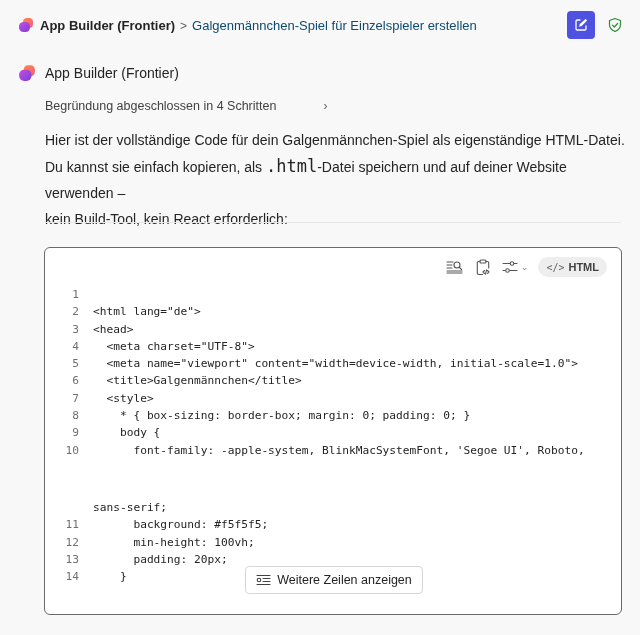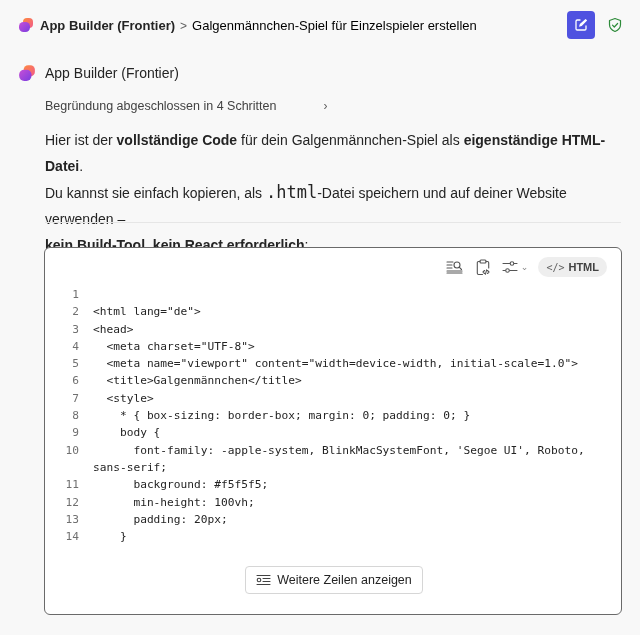--- a/index.html
+++ b/index.html
@@ -19,21 +19,21 @@
       display: flex; align-items: center;
     }
     .header .logo { position: absolute; left: 18px; top: 17px; width: 16px; height: 16px; }
     .breadcrumb {
       position: absolute; left: 40px; top: 17px;
       display: flex; align-items: center; font-size: 13px; line-height: 18px;
       white-space: nowrap;
     }
     .breadcrumb .crumb-app { font-weight: bold; color: #242424; }
     .breadcrumb .crumb-sep { margin: 0 5px; color: #616161; font-size: 12px; }
-    .breadcrumb .crumb-title { color: #000000; }
+    .breadcrumb .crumb-title { color: #0c4a6e; }
     .edit-btn {
       position: absolute; left: 567px; top: 11px; width: 28px; height: 28px;
       background: #4f52e0; border-radius: 4px;
       display: flex; align-items: center; justify-content: center; cursor: pointer;
     }
     .shield {
       position: absolute; left: 607px; top: 17px; width: 16px; height: 16px;
       cursor: pointer;
     }
 
@@ -45,21 +45,21 @@
     .reasoning {
       position: absolute; left: 45px; top: 99px; font-size: 12.5px; color: #424242;
       display: flex; align-items: center; cursor: pointer; font-weight: 500; gap: 40px;
     }
     .reasoning .chev { margin-left: 7px; font-size: 12px; color: #616161; }
 
     .message {
       position: absolute; left: 45px; top: 127px; width: 580px;
       font-size: 14px; line-height: 26px; color: #242424;
     }
-    .message b { font-weight: bold; }
+    .message b { font-weight: normal; }
     .message code {
       font-family: "DejaVu Sans Mono", "Liberation Mono", monospace;
       font-size: 17px; color: #242424;
     }
 
     .divider {
       position: absolute; left: 45px; top: 222px; width: 576px; height: 1px; background: #e6e6e6;
     }
 
     
@@ -82,21 +82,21 @@
     .lang-chip .code-glyph { font-family: "DejaVu Sans Mono", monospace; font-weight: normal; font-size: 10px; color: #616161; }
 
     .code-lines {
       position: absolute; left: 0; top: 38px; width: 100%;
       font-family: "DejaVu Sans Mono", "Liberation Mono", monospace;
       font-size: 11.2px; line-height: 17.3px; color: #242424;
     }
     .code-line { display: flex; white-space: pre; }
     .code-line .ln { width: 34px; text-align: right; color: #707070; flex: none; }
     .code-line .txt { padding-left: 14px; }
-    .code-line.wrap .txt { padding-left: 0; }
+    .code-line.wrap .txt { padding-left: 0; margin-top: 40px; }
 
     .more-btn {
       position: absolute; left: 200px; top: 318px; width: 178px; height: 28px;
       border: 1px solid #d6d6d6; border-radius: 4px; background: #fff;
       display: flex; align-items: center; justify-content: center; gap: 6px;
       font-size: 12.5px; color: #242424; cursor: pointer;
     }
   </style>
 </head>
 <body>

